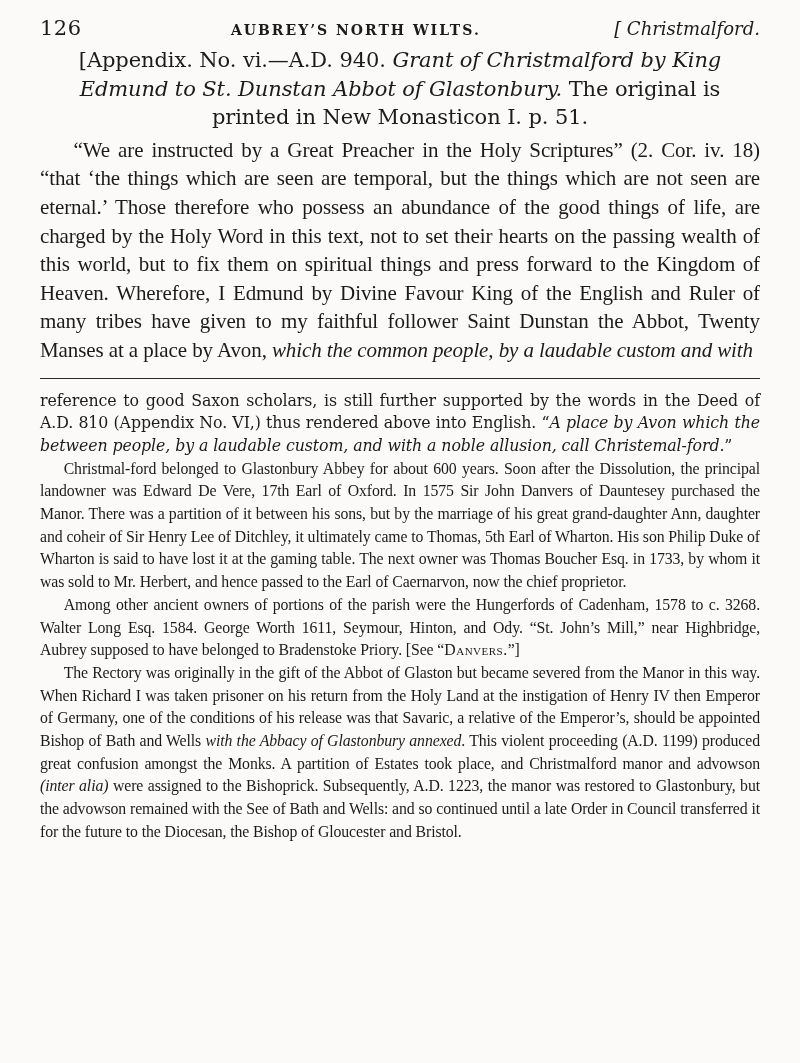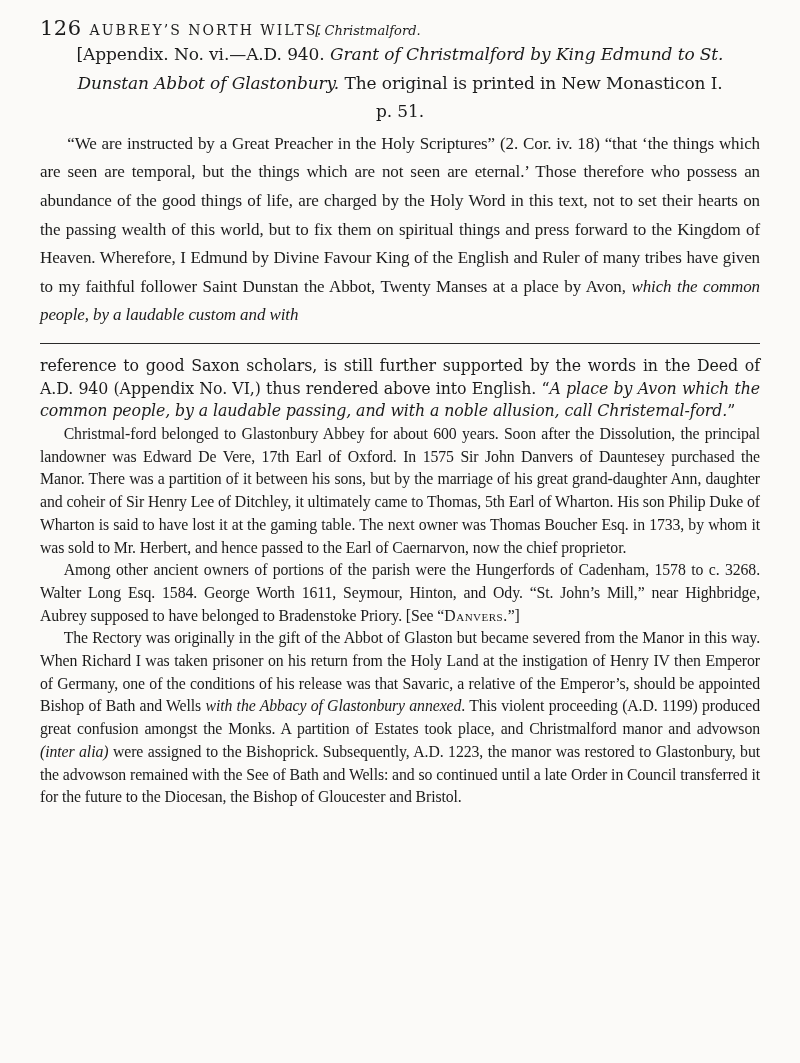--- a/index.html
+++ b/index.html
@@ -15,45 +15,47 @@
   }
   .page {
     width: 800px;
     min-height: 1063px;
     padding: 16px 40px 24px 40px;
     background: var(--paper);
   }
   .header {
     display: flex;
     align-items: baseline;
+    justify-content: space-between;
+    margin-bottom: 6px;
   }
   .pgnum {
     font-size: 21px;
     letter-spacing: 0.5px;
   }
   .runtitle {
     font-size: 14px;
-    font-weight: 400;
+    font-weight: 700;
     letter-spacing: 2px;
     transform: translateX(8px);
   }
   .sidetitle {
     font-style: italic;
-    font-size: 13px;
+    font-size: 18px;
   }
   .heading {
     font-size: 20.5px;
     font-weight: 500;
     margin-top: 24px;
     margin-bottom: 14px;
     letter-spacing: 0.2px;
   }
   .para {
     text-align: justify;
-    font-size: 17px;
+    font-size: 21px;
     line-height: 28.6px;
     letter-spacing: -0.1px;
   }
   .para.indent { text-indent: 1.6em; font-family: Liberation Serif, serif; }
   .para.center {
     text-align: center;
     text-indent: 0;
     padding: 0 28px;
     margin-bottom: 4px;
   }
@@ -83,18 +85,18 @@
 
 
   <div class="main-text">
       <p class="para center"><span>[Appendix. No. vi.—A.D. 940.  </span><span class="it">Grant of Christmalford by King Edmund to St. Dunstan Abbot of Glastonbury.</span><span>  The original is printed in New Monasticon I. p. 51.</span></p>
       <p class="para indent"><span>“We are instructed by a Great Preacher in the Holy Scriptures” (2. Cor. iv. 18) “that ‘the things which are seen are temporal, but the things which are not seen are eternal.’  Those therefore who possess an abundance of the good things of life, are charged by the Holy Word in this text, not to set their hearts on the passing wealth of this world, but to fix them on spiritual things and press forward to the Kingdom of Heaven.  Wherefore, I Edmund by Divine Favour King of the English and Ruler of many tribes have given to my faithful follower Saint Dunstan the Abbot, Twenty Manses at a place by Avon, </span><span class="it">which the common people, by a laudable custom and with</span></p>
     </div>
 
   <hr class="fnrule">
 
   <div class="footnote">
-      <p class="para"><span>reference to good Saxon scholars, is still further supported by the words in the Deed of A.D. 940 (Appendix No. VI,) thus rendered above into English.  “</span><span class="it">A place by Avon which the common people, by a laudable passing, and with a noble allusion, call Christemal-ford.</span><span>”</span></p>
+      <p class="para"><span>reference to good Saxon scholars, is still further supported by the words in the Deed of A.D. 810 (Appendix No. VI,) thus rendered above into English.  “</span><span class="it">A place by Avon which the between people, by a laudable custom, and with a noble allusion, call Christemal-ford.</span><span>”</span></p>
       <p class="para indent"><span>Christmal-ford belonged to Glastonbury Abbey for about 600 years.  Soon after the Dissolution, the principal landowner was Edward De Vere, 17th Earl of Oxford.  In 1575 Sir John Danvers of Dauntesey purchased the Manor.  There was a partition of it between his sons, but by the marriage of his great grand-daughter Ann, daughter and coheir of Sir Henry Lee of Ditchley, it ultimately came to Thomas, 5th Earl of Wharton.  His son Philip Duke of Wharton is said to have lost it at the gaming table.  The next owner was Thomas Boucher Esq. in 1733, by whom it was sold to Mr. Herbert, and hence passed to the Earl of Caernarvon, now the chief proprietor.</span></p>
       <p class="para indent"><span>Among other ancient owners of portions of the parish were the Hungerfords of Cadenham, 1578 to c. 3268.  Walter Long Esq. 1584.  George Worth 1611, Seymour, Hinton, and Ody. “St. John’s Mill,” near Highbridge, Aubrey supposed to have belonged to Bradenstoke Priory. [See “</span><span class="sc">Danvers.</span><span>”]</span></p>
       <p class="para indent"><span>The Rectory was originally in the gift of the Abbot of Glaston but became severed from the Manor in this way.  When Richard I was taken prisoner on his return from the Holy Land at the instigation of Henry IV then Emperor of Germany, one of the conditions of his release was that Savaric, a relative of the Emperor’s, should be appointed Bishop of Bath and Wells </span><span class="it">with the Abbacy of Glastonbury annexed</span><span>.  This violent proceeding (A.D. 1199) produced great confusion amongst the Monks.  A partition of Estates took place, and Christmalford manor and advowson </span><span class="it">(inter alia)</span><span> were assigned to the Bishoprick.  Subsequently, A.D. 1223, the manor was restored to Glastonbury, but the advowson remained with the See of Bath and Wells: and so continued until a late Order in Council transferred it for the future to the Diocesan, the Bishop of Gloucester and Bristol.</span></p>
     </div>
 </div>
 
 </body></html>

